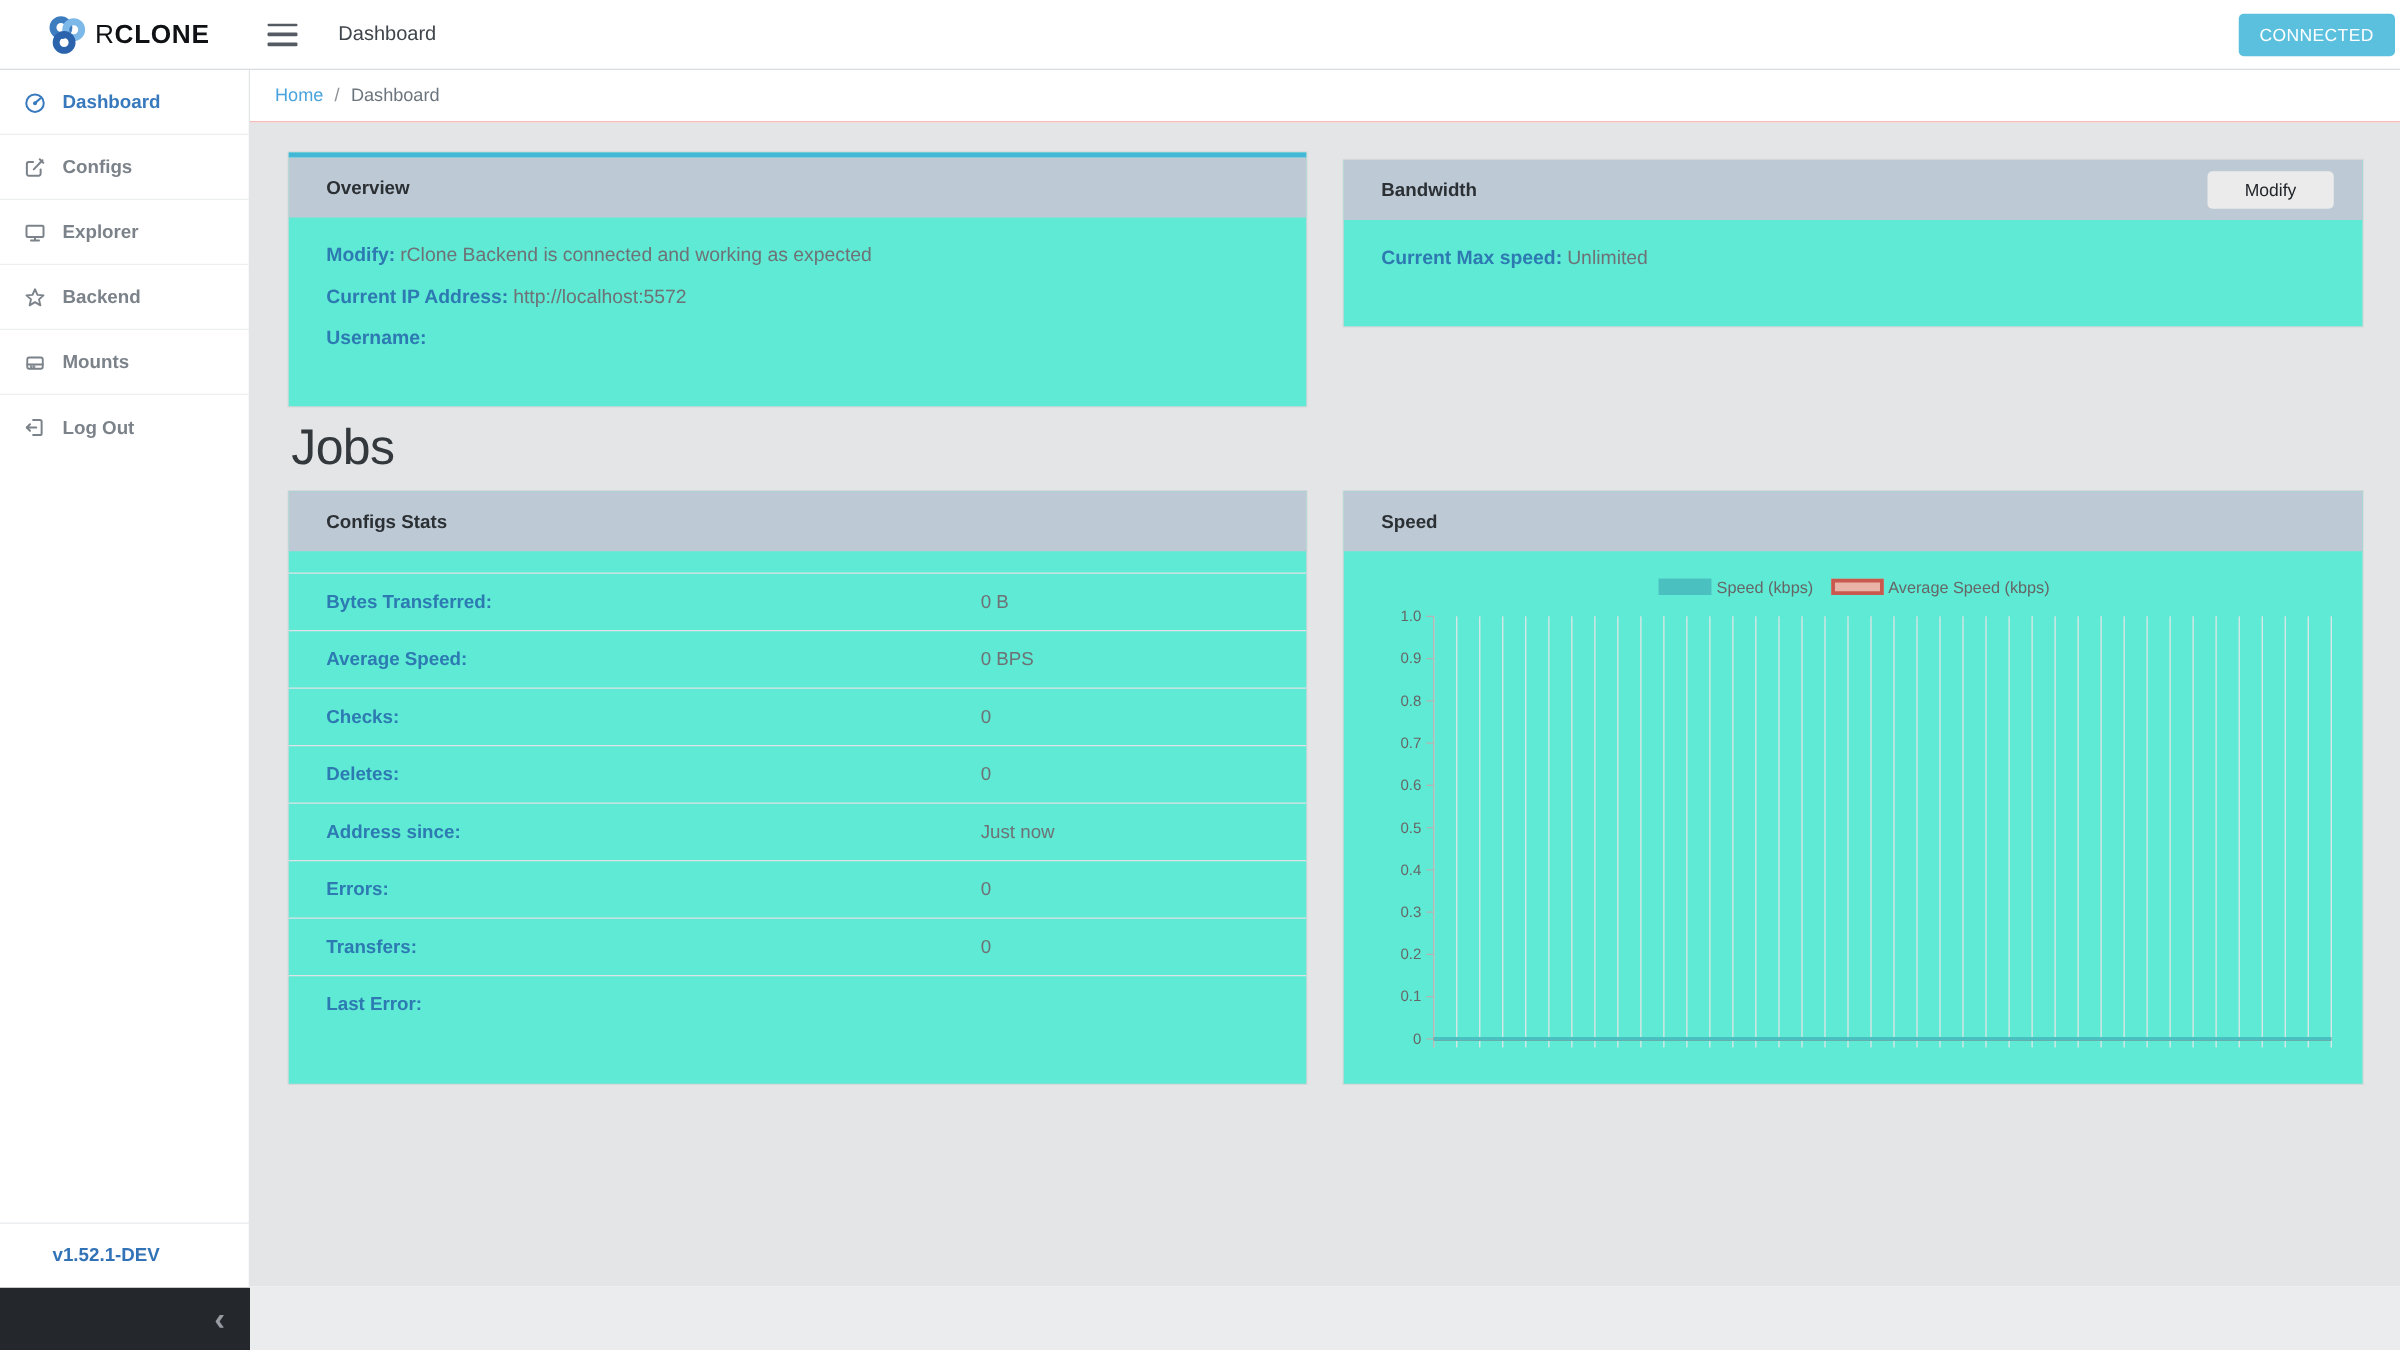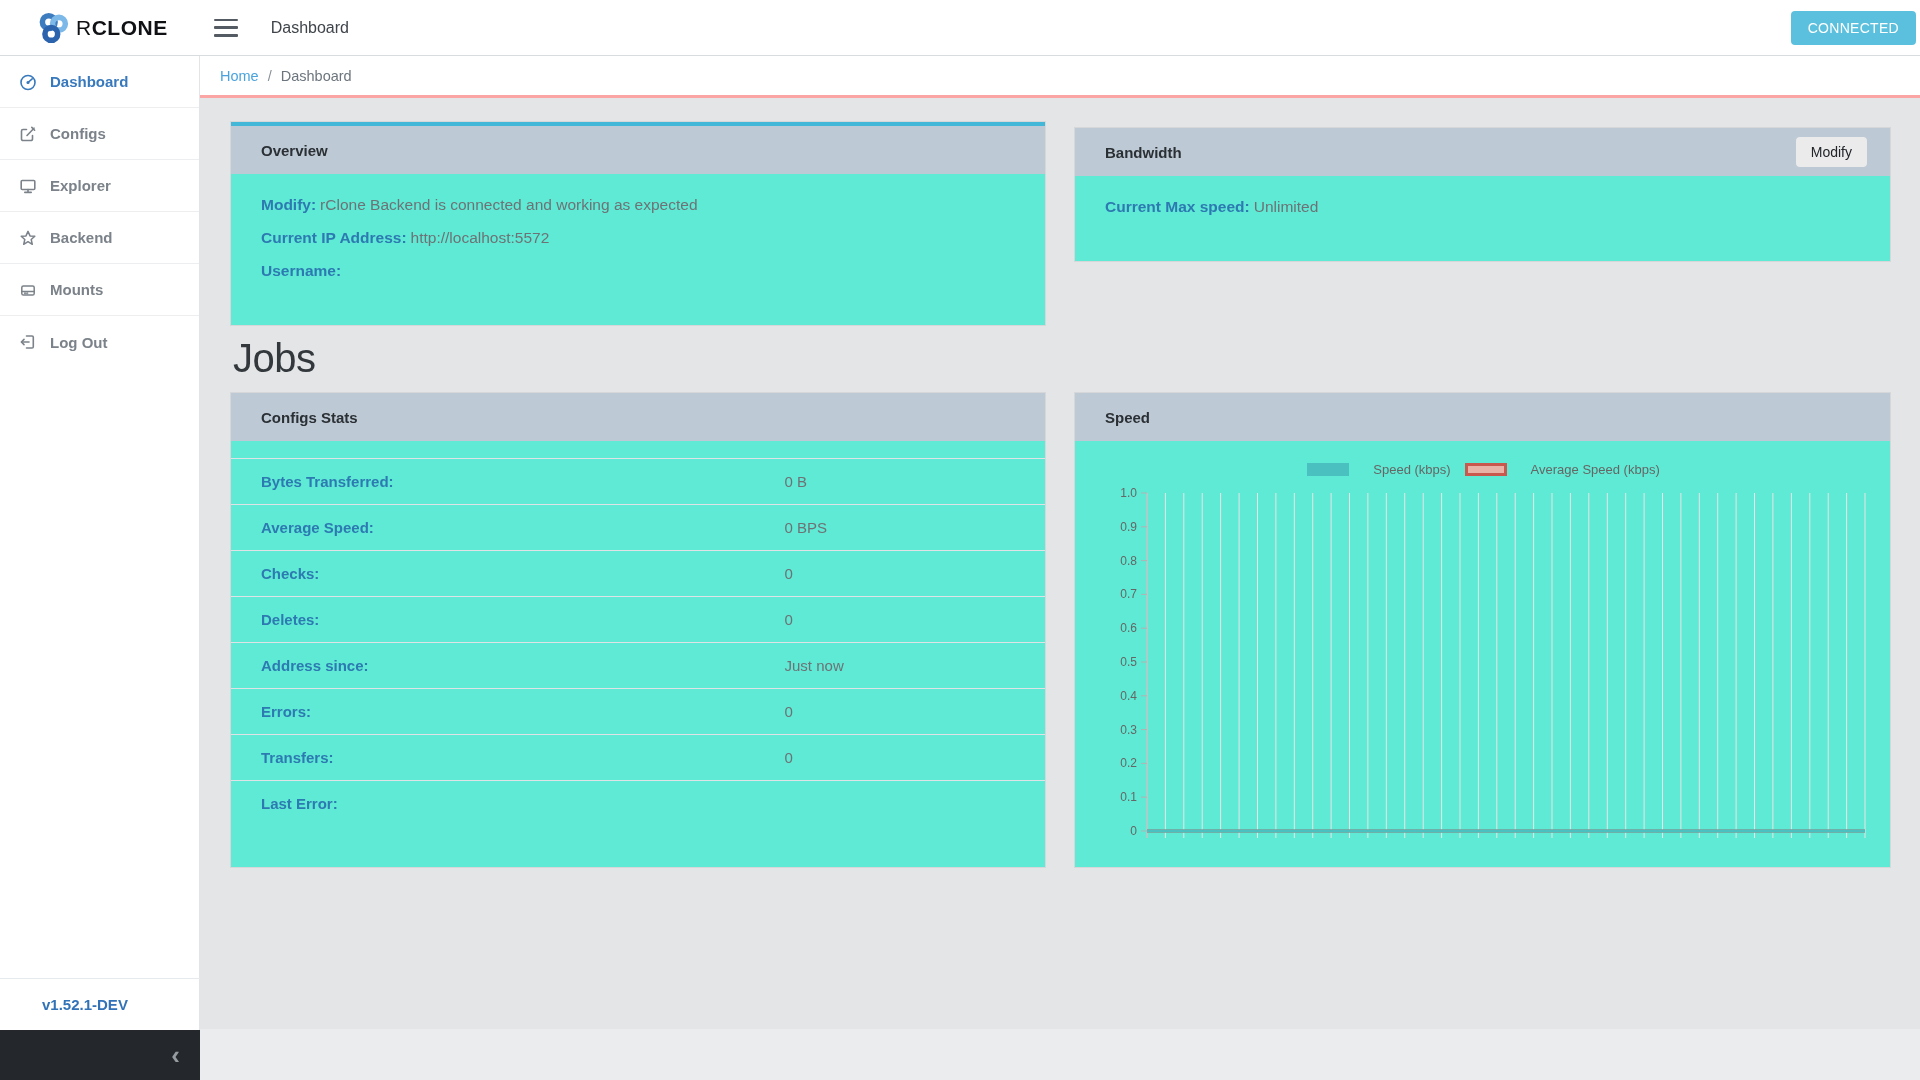--- a/index.html
+++ b/index.html
@@ -32,53 +32,53 @@
   .side-item.active { color:#3879bd; }
   .version-box { position:absolute; left:0; bottom:0; width:200px; height:52px;
     border-top:1px solid #e7eaec; display:flex; align-items:center; padding-left:42px; }
   .version { color:#3273b8; font-weight:700; font-size:15px; cursor:pointer; }
   .side-footer { position:absolute; left:0; top:1030px; width:200px; height:50px;
     background:#24282c; display:flex; align-items:center; justify-content:flex-end; }
   .collapse-btn { background:none; border:none; color:#959ba1; font-size:26px; font-weight:700;
     margin-right:20px; line-height:1; cursor:pointer; font-family:inherit; }
   
   .crumb-bar { position:absolute; left:200px; top:56px; width:1720px; height:42px;
-    background:#fff; border-bottom:3px solid #fca5a5; display:flex; align-items:center; padding-left:20px; }
+    background:#fff; border-bottom:1px solid #fca5a5; display:flex; align-items:center; padding-left:20px; }
   .crumb-bar a { color:#4aa3dd; text-decoration:none; font-size:14.5px; cursor:pointer; }
   .crumb-sep { color:#8b9298; margin:0 9px; font-size:14.5px; }
   .crumb-cur { color:#6c757d; font-size:14.5px; }
   .content-bg { position:absolute; left:200px; top:98px; width:1720px; height:931px; background:#e4e5e7; }
   .bottom-strip { position:absolute; left:200px; top:1029px; width:1720px; height:51px; background:#ebecee; }
   
   .card { position:absolute; background:#5eead4; box-shadow:0 0 0 1px rgba(0,0,0,.06); }
   .card-header { height:48px; background:#bdc9d4; display:flex; align-items:center;
     justify-content:space-between; padding:0 23px 0 30px; }
   .card-title { font-size:15px; font-weight:700; color:#2b3035; }
   .card-overview { left:231px; top:122px; width:814px; height:203px; border-top:4px solid #43b7d8; }
   .card-bandwidth { left:1075px; top:128px; width:815px; height:133px; }
   .card-stats { left:231px; top:393px; width:814px; height:474px; }
   .card-speed { left:1075px; top:393px; width:815px; height:474px; }
   .card-body { padding:22px 30px; }
   .field { font-size:15.5px; margin-bottom:15px; }
   .flabel { color:#2d79b2; font-weight:700; }
   .fvalue { color:#6e7276; margin-left:4px; }
-  .modify-btn { background:#ebebeb; border:none; border-radius:4px; padding:7px 15px;
+  .modify-btn { background:#ebebeb; border:none; border-radius:4px; padding:7px 30px;
     font-size:14px; color:#212529; font-family:inherit; cursor:pointer; }
   .jobs-heading { position:absolute; left:233px; top:336px; font-size:40px; font-weight:400;
     color:#33383d; letter-spacing:-.5px; }
   
   .stats-table { margin-top:17px; }
   .srow { position:relative; height:46px; display:flex; align-items:center;
     border-top:1px solid #dfe3e6; padding-left:30px; }
   .slabel { color:#2d79b2; font-weight:700; font-size:15px; }
   .sval { position:absolute; left:68%; color:#6e7276; font-size:15px; }
   
   .card-speed .card-body { padding:16px 20px 10px 22px; }
   .chart-legend { display:flex; justify-content:center; align-items:center; gap:14px; height:24px; }
-  .legend-item { display:flex; align-items:center; gap:24px; cursor:pointer; }
+  .legend-item { display:flex; align-items:center; gap:4px; cursor:pointer; }
   .legend-swatch { width:42px; height:13px; display:inline-block; }
   .legend-label { font-size:13px; color:#666; }
   .chart-svg { display:block; margin-top:4px; }
   .chart-svg text { font-family:"Liberation Sans", sans-serif; }
 </style>
 </head>
 <body>
 
 <div class="topbar">
   <div class="logo">

